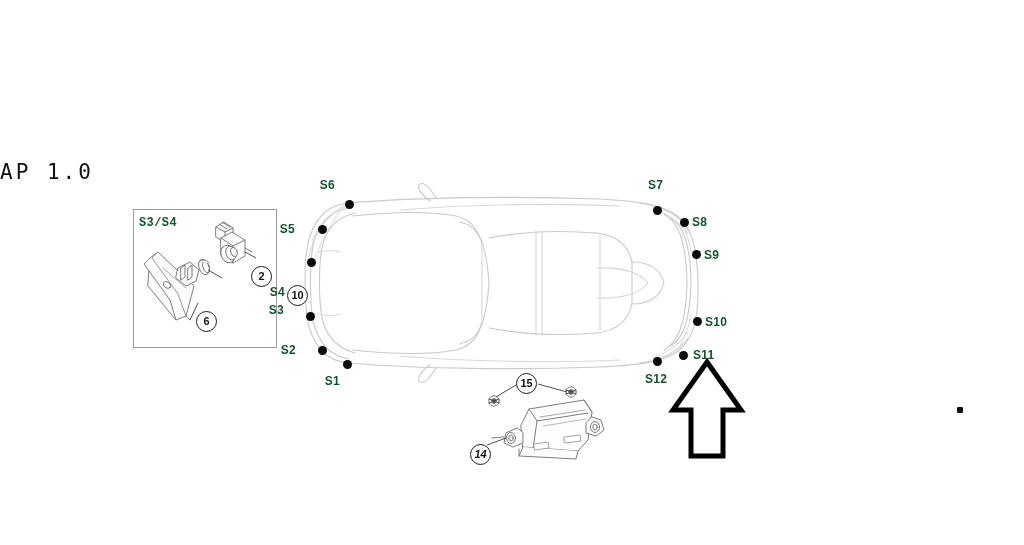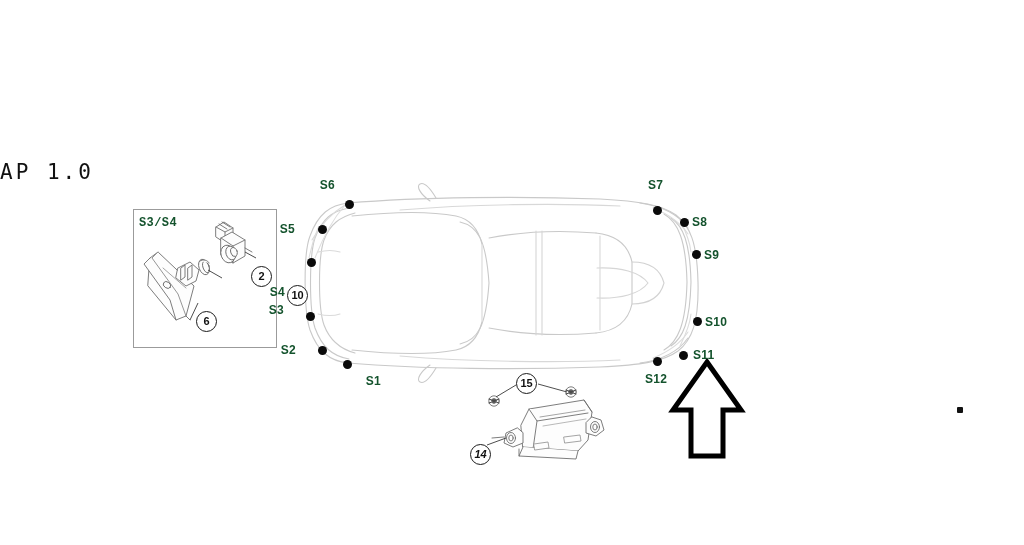--- a/index.html
+++ b/index.html
@@ -279,21 +279,21 @@
     <div class="sensor-dot" style="left:307px;top:258px;"></div>
     <div class="sensor-label" style="left:285px;top:256px;transform:translate(-100%,0);margin-top:30px;">S4</div>
 
     <div class="sensor-dot" style="left:306px;top:312px;"></div>
     <div class="sensor-label" style="left:284px;top:304px;transform:translate(-100%,0);">S3</div>
 
     <div class="sensor-dot" style="left:318px;top:346px;"></div>
     <div class="sensor-label" style="left:296px;top:344px;transform:translate(-100%,0);">S2</div>
 
     <div class="sensor-dot" style="left:343px;top:360px;"></div>
-    <div class="sensor-label" style="left:340px;top:375px;transform:translate(-100%,0);margin-left:41px;">S1</div>
+    <div class="sensor-label" style="left:340px;top:375px;transform:translate(-100%,0);">S1</div>
   </div>
 
   <div>
     <div class="sensor-dot" style="left:653px;top:206px;"></div>
     <div class="sensor-label" style="left:648px;top:191px;transform:translate(0,-100%);">S7</div>
 
     <div class="sensor-dot" style="left:680px;top:218px;"></div>
     <div class="sensor-label" style="left:692px;top:216px;">S8</div>
 
     <div class="sensor-dot" style="left:692px;top:250px;"></div>

